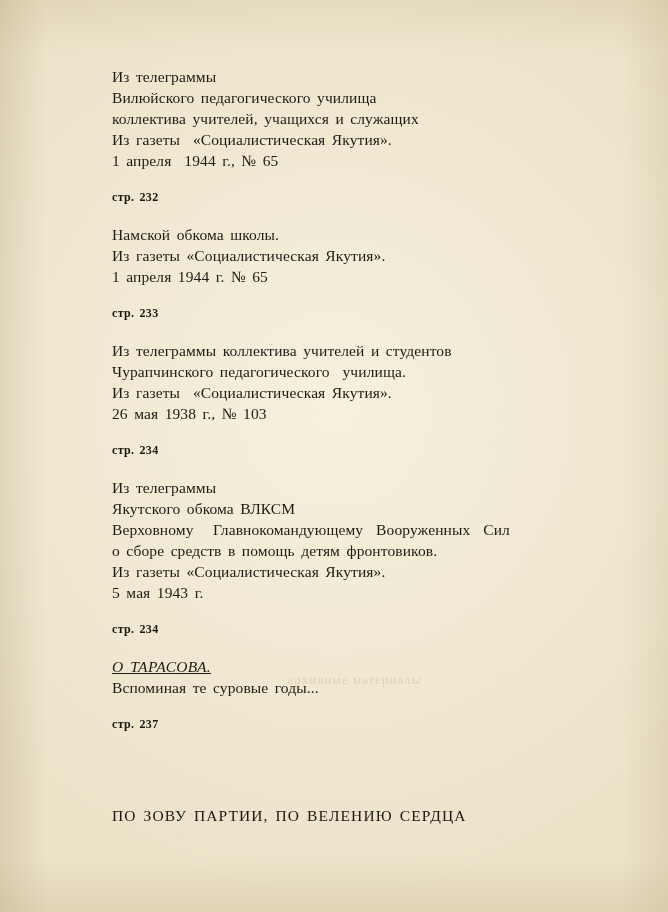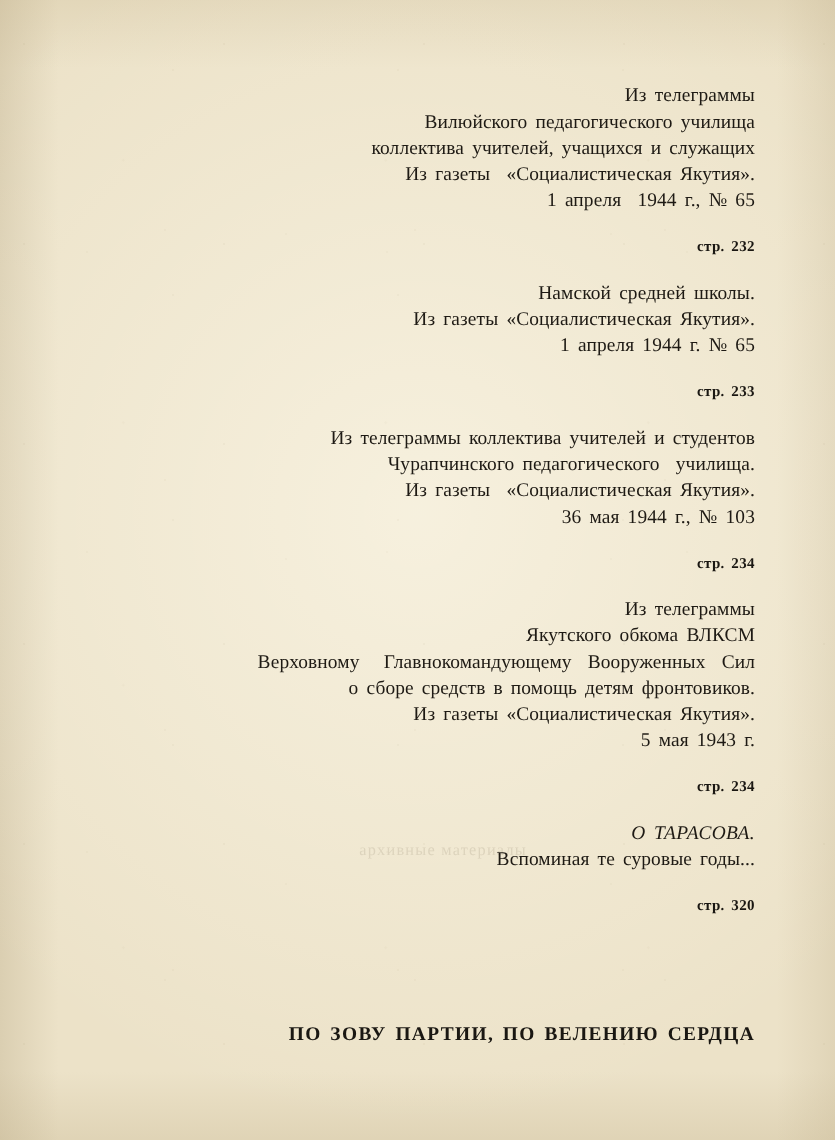--- a/index.html
+++ b/index.html
@@ -24,22 +24,22 @@
       radial-gradient(ellipse 120% 90% at 50% 45%, rgba(255,252,240,0.55) 0%, rgba(239,230,207,0.0) 60%),
       linear-gradient(90deg, rgba(186,170,135,0.35) 0%, rgba(239,230,207,0) 7%, rgba(239,230,207,0) 93%, rgba(196,180,145,0.30) 100%),
       linear-gradient(180deg, rgba(205,189,152,0.30) 0%, rgba(239,230,207,0) 6%, rgba(239,230,207,0) 94%, rgba(201,185,148,0.35) 100%),
       #ece2c8;
   }
   .content {
     position: absolute;
     left: 0;
     right: 0;
     top: 66px;
-    padding: 0 64px;
-    text-align: right;
+    padding: 0 112px;
+    text-align: left;
   }
   .entry {
     margin: 0 0 0 0;
   }
   .entry-lines {
     font-size: 15.5px;
     line-height: 21px;
     letter-spacing: 0.1px;
     word-spacing: 2.5px;
     color: #1e1a14;
@@ -53,30 +53,31 @@
     font-weight: bold;
     letter-spacing: 0.3px;
     word-spacing: 2px;
     margin: 19px 0 19px 0;
   }
   .author {
     font-style: italic;
     font-size: 15.5px;
     letter-spacing: 0.3px;
     display: block;
+    text-decoration: underline;
   }
   .section-gap {
     height: 56px;
   }
   .section-head {
     font-size: 15.5px;
-    font-weight: bold;
+    font-weight: normal;
     letter-spacing: 1.1px;
     word-spacing: 2px;
-    margin: 12px 0 30px 0;
+    margin: 0 0 30px 0;
   }
   
   .ghost {
     position: absolute;
     left: 0;
     right: 0;
     top: 672px;
     text-align: center;
     font-size: 13px;
     color: rgba(120, 106, 78, 0.16);
@@ -115,33 +116,33 @@
         <span class="ln">Вилюйского педагогического училища</span>
         <span class="ln">коллектива учителей, учащихся и служащих</span>
         <span class="ln">Из газеты  «Социалистическая Якутия».</span>
         <span class="ln">1 апреля  1944 г., № 65</span>
       </div>
       <div class="page-ref">стр. 232</div>
     </div>
 
     <div class="entry">
       <div class="entry-lines">
-        <span class="ln">Намской средней школы.</span>
+        <span class="ln">Намской обкома школы.</span>
         <span class="ln">Из газеты «Социалистическая Якутия».</span>
         <span class="ln">1 апреля 1944 г. № 65</span>
       </div>
       <div class="page-ref">стр. 233</div>
     </div>
 
     <div class="entry">
       <div class="entry-lines">
         <span class="ln">Из телеграммы коллектива учителей и студентов</span>
         <span class="ln">Чурапчинского педагогического  училища.</span>
         <span class="ln">Из газеты  «Социалистическая Якутия».</span>
-        <span class="ln">36 мая 1944 г., № 103</span>
+        <span class="ln">26 мая 1938 г., № 103</span>
       </div>
       <div class="page-ref">стр. 234</div>
     </div>
 
     <div class="entry">
       <div class="entry-lines">
         <span class="ln">Из телеграммы</span>
         <span class="ln">Якутского обкома ВЛКСМ</span>
         <span class="ln">Верховному   Главнокомандующему  Вооруженных  Сил</span>
         <span class="ln">о сборе средств в помощь детям фронтовиков.</span>
@@ -149,21 +150,21 @@
         <span class="ln">5 мая 1943 г.</span>
       </div>
       <div class="page-ref">стр. 234</div>
     </div>
 
     <div class="entry">
       <div class="entry-lines">
         <span class="author ln">О ТАРАСОВА.</span>
         <span class="ln">Вспоминая те суровые годы...</span>
       </div>
-      <div class="page-ref">стр. 320</div>
+      <div class="page-ref">стр. 237</div>
     </div>
 
     <div class="section-gap"></div>
 
     <div class="entry">
       <div class="section-head">ПО ЗОВУ ПАРТИИ, ПО ВЕЛЕНИЮ СЕРДЦА</div>
 
     </div>
 
   </div>

